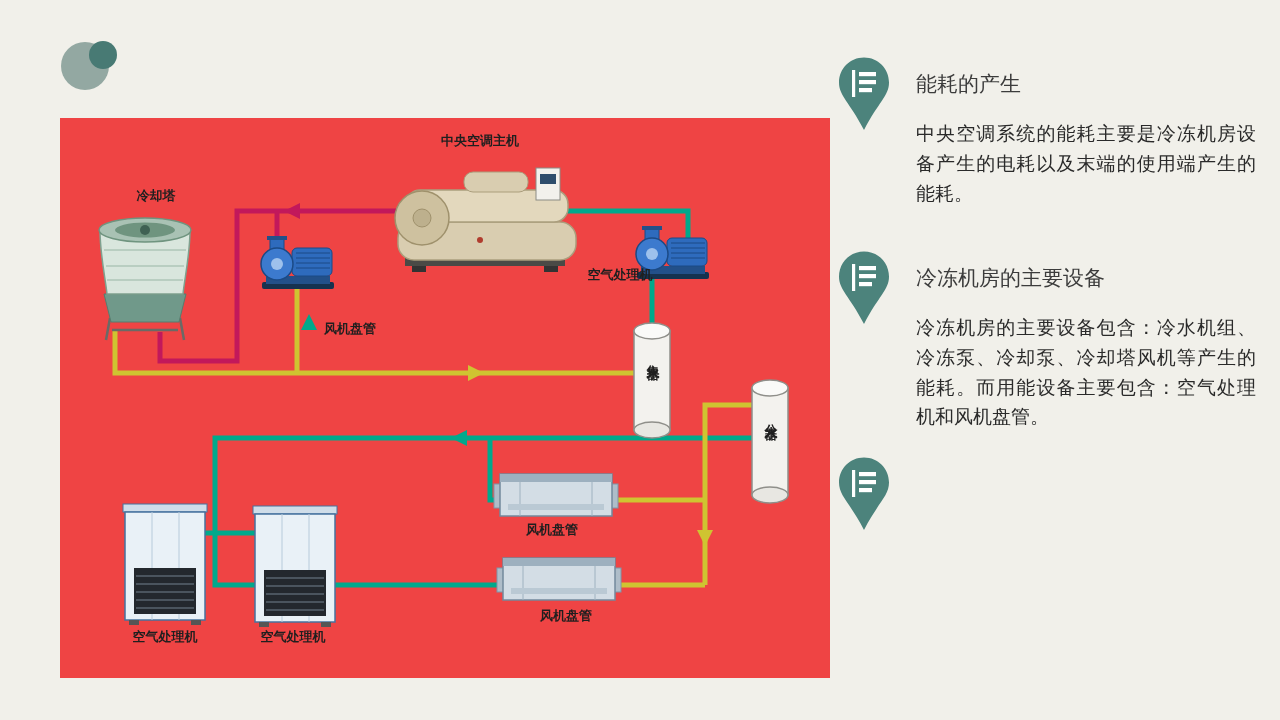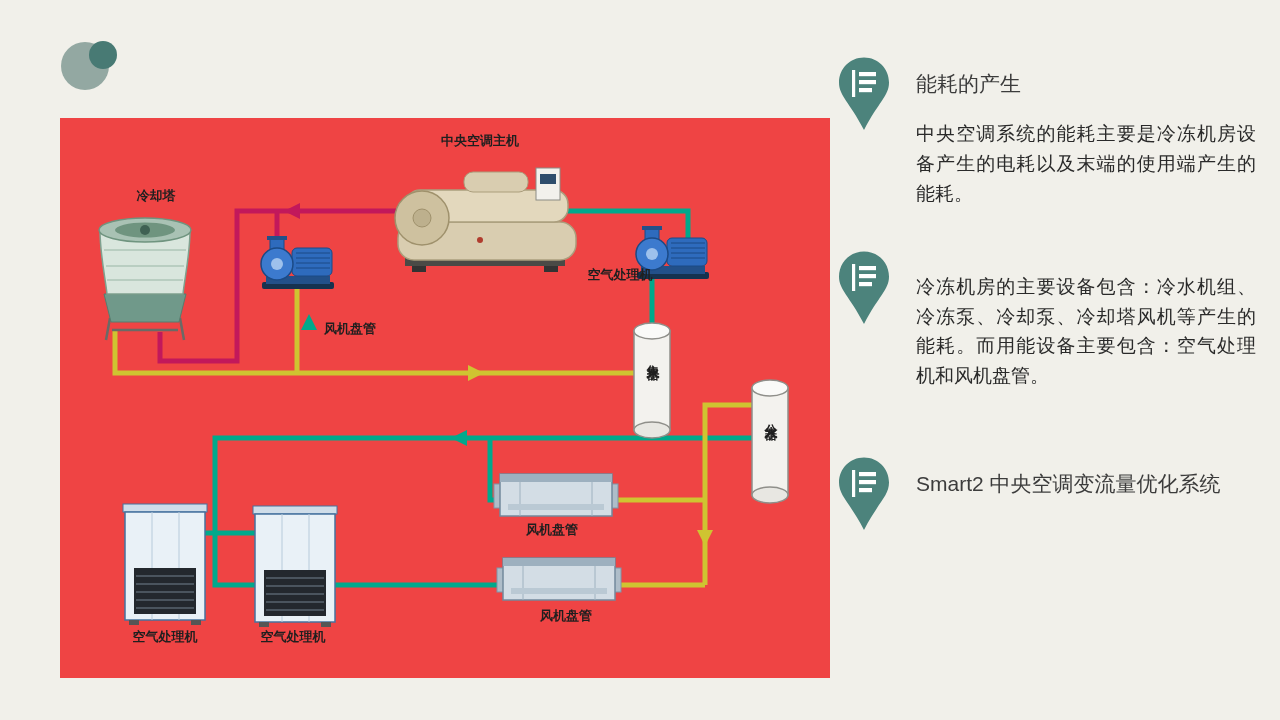--- a/index.html
+++ b/index.html
@@ -195,31 +195,31 @@
 
     <div class="section s2">
       <svg class="pin" viewBox="0 0 56 76">
         <path d="M28 1.5 C14 1.5 3 12.6 3 26.6 C3 40 13.5 46 28 74 C42.5 46 53 40 53 26.6 C53 12.6 42 1.5 28 1.5 Z" fill="#4c837c"></path>
         <rect x="16" y="14" width="3.2" height="27" fill="#ffffff"></rect>
         <rect x="23" y="16" width="17" height="4.2" fill="#ffffff"></rect>
         <rect x="23" y="24" width="17" height="4.2" fill="#ffffff"></rect>
         <rect x="23" y="32" width="13" height="4.2" fill="#ffffff"></rect>
       </svg>
       <div class="sec-content">
+        <div class="sec-title">冷冻机房的主要设备</div>
         <div class="sec-body">冷冻机房的主要设备包含：冷水机组、冷冻泵、冷却泵、冷却塔风机等产生的能耗。而用能设备主要包含：空气处理机和风机盘管。</div>
       </div>
     </div>
 
     <div class="section s3">
       <svg class="pin" viewBox="0 0 56 76">
         <path d="M28 1.5 C14 1.5 3 12.6 3 26.6 C3 40 13.5 46 28 74 C42.5 46 53 40 53 26.6 C53 12.6 42 1.5 28 1.5 Z" fill="#4c837c"></path>
         <rect x="16" y="14" width="3.2" height="27" fill="#ffffff"></rect>
         <rect x="23" y="16" width="17" height="4.2" fill="#ffffff"></rect>
         <rect x="23" y="24" width="17" height="4.2" fill="#ffffff"></rect>
         <rect x="23" y="32" width="13" height="4.2" fill="#ffffff"></rect>
       </svg>
       <div class="sec-content">
-        <div class="sec-title">Smart2 中央空调变流量优化系统</div>
       </div>
     </div>
 
   </div>
 </div>
 
 </body></html>

